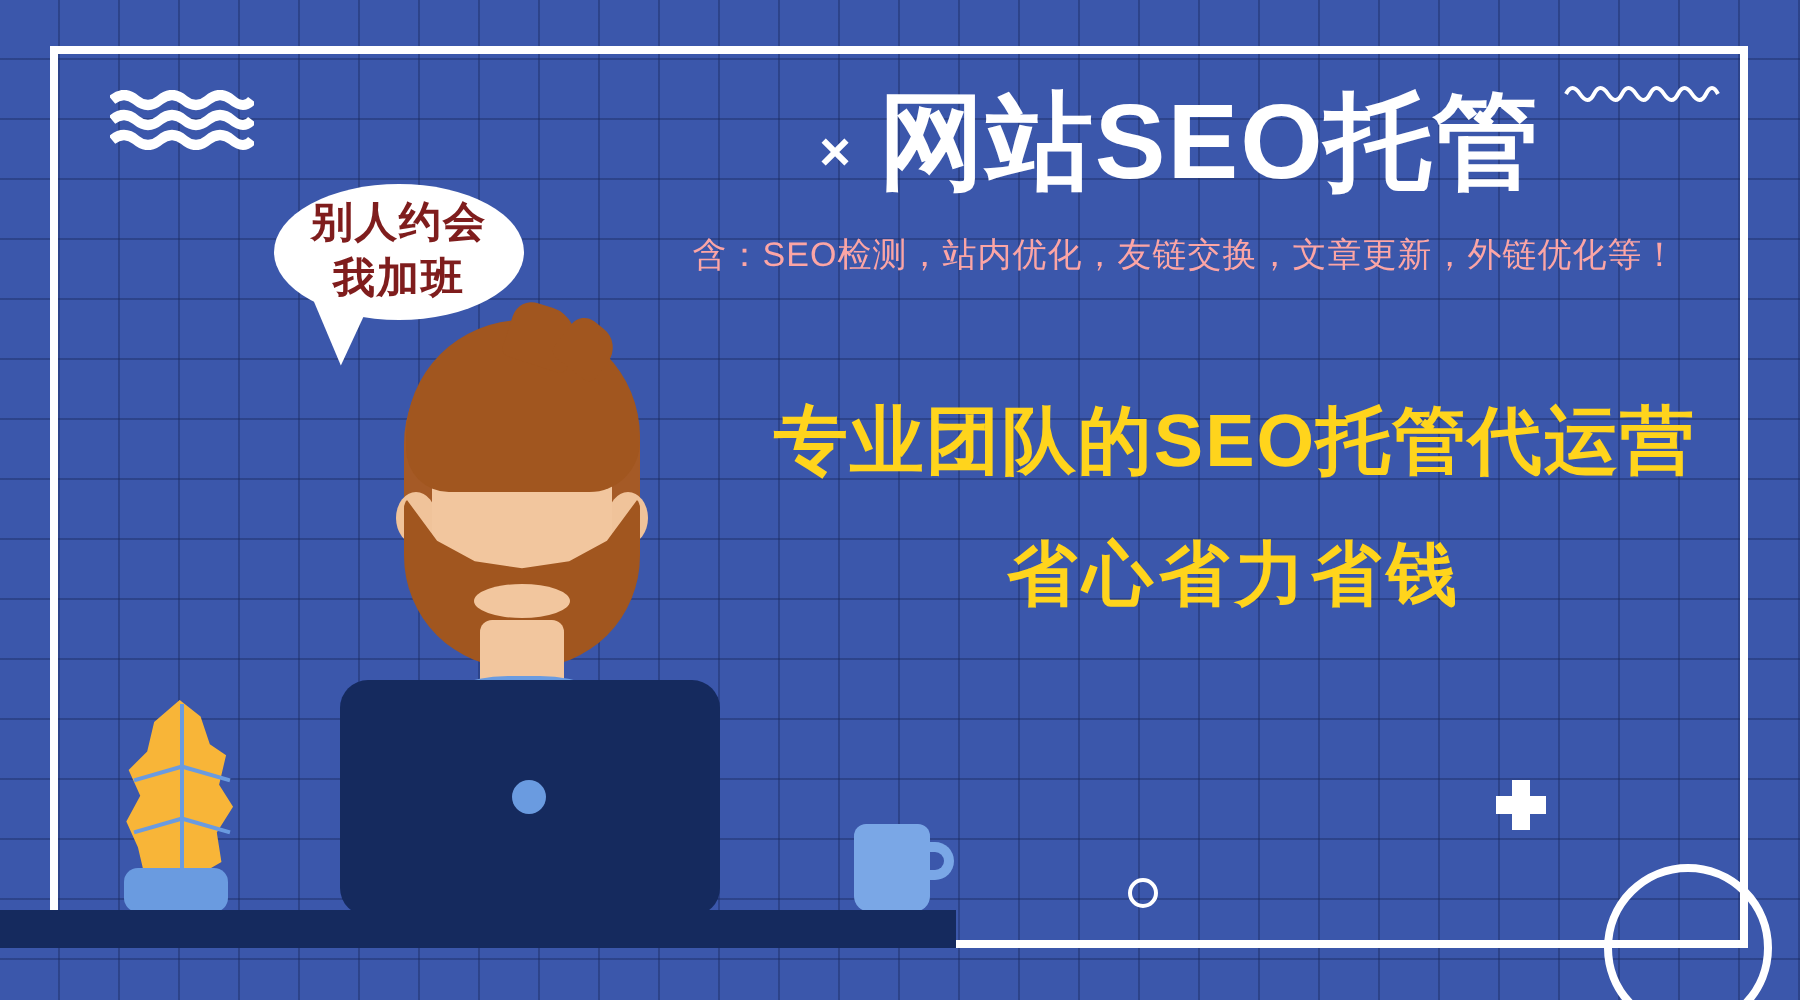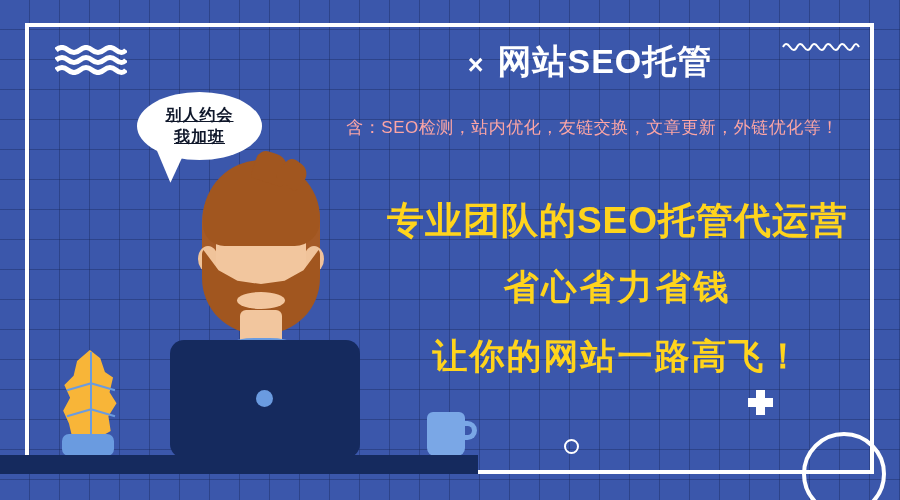--- a/index.html
+++ b/index.html
@@ -100,21 +100,21 @@
   }
   .headline-x {
     color: #ffffff;
     font-size: 27px;
     font-weight: bold;
     line-height: 1;
     padding-top: 8px;
   }
   .headline {
     color: #ffffff;
-    font-size: 34px;
+    font-size: 53px;
     font-weight: bold;
     letter-spacing: 1px;
     line-height: 1.15;
     white-space: nowrap;
   }
   .subhead {
     position: absolute;
     left: 310px;
     top: 116px;
     width: 565px;
@@ -147,27 +147,26 @@
     left: 137px;
     top: 92px;
     width: 125px;
     height: 68px;
     background: #ffffff;
     border-radius: 50% / 50%;
     display: flex;
     flex-direction: column;
     align-items: center;
     justify-content: center;
-    color: #0f172a;
-    font-size: 16px;
+    color: #7f1d1d;
+    font-size: 21px;
     font-weight: bold;
     line-height: 1.35;
     letter-spacing: 1px;
     z-index: 6;
-    text-decoration: underline;
   }
   .bubble-tail {
     position: absolute;
     left: 159px;
     top: 148px;
     width: 0; height: 0;
     border-left: 9px solid transparent;
     border-right: 22px solid transparent;
     border-top: 34px solid #ffffff;
     transform: rotate(-8deg);
@@ -289,21 +288,20 @@
   <div class="deco-plus"></div>
 
   <div class="headline-row">
     <span class="headline-x">×</span>
     <span class="headline">网站SEO托管</span>
   </div>
   <div class="subhead">含：SEO检测，站内优化，友链交换，文章更新，外链优化等！</div>
 
   <div class="slogan slogan-2">省心省力省钱</div>
   <div class="slogan slogan-1">专业团队的SEO托管代运营</div>
-  <div class="slogan slogan-3">让你的网站一路高飞！</div>
 
   <div class="bubble-tail"></div>
   <div class="bubble">
     <span>别人约会</span>
     <span>我加班</span>
   </div>
 
   <div class="person">
     <div class="hair-back"></div>
     <div class="ear-l"></div>

